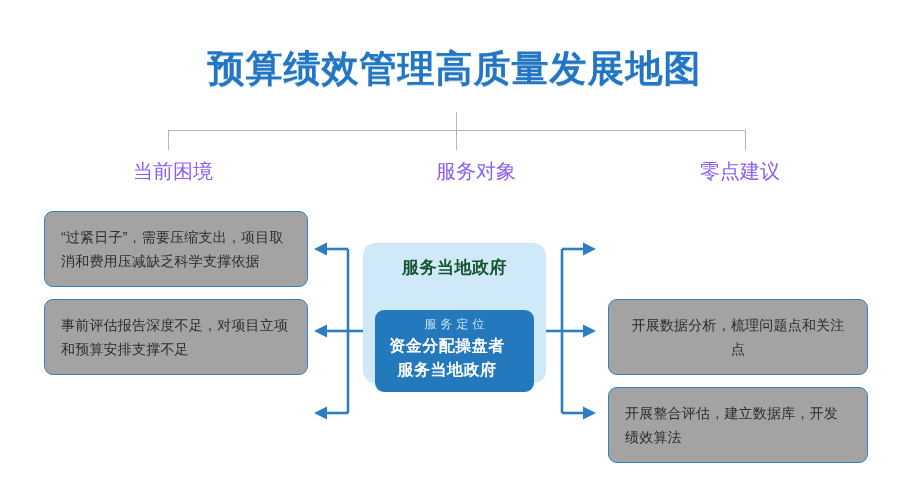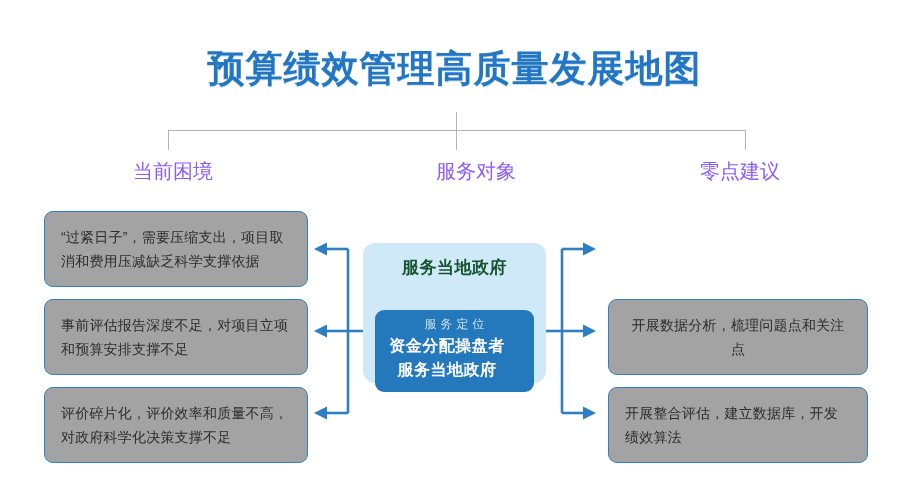--- a/index.html
+++ b/index.html
@@ -203,23 +203,20 @@
   <div class="section-label left">当前困境</div>
   <div class="section-label center">服务对象</div>
   <div class="section-label right">零点建议</div>
 
   <div class="card card-left card-row1">
     <div class="card-text">“过紧日子”，需要压缩支出，项目取消和费用压减缺乏科学支撑依据</div>
   </div>
   <div class="card card-left card-row2">
     <div class="card-text">事前评估报告深度不足，对项目立项和预算安排支撑不足</div>
   </div>
-  <div class="card card-left card-row3">
-    <div class="card-text">评价碎片化，评价效率和质量不高，对政府科学化决策支撑不足</div>
-  </div>
 
   <div class="card card-right card-row3">
     <div class="card-text">开展整合评估，建立数据库，开发绩效算法</div>
   </div>
   <div class="card card-right card-row2">
     <div class="card-text">开展数据分析，梳理问题点和关注点</div>
   </div>
 
   <div class="conn" style="left:314px; top:236px;">
     <svg width="52" height="190" viewBox="0 0 52 190">

